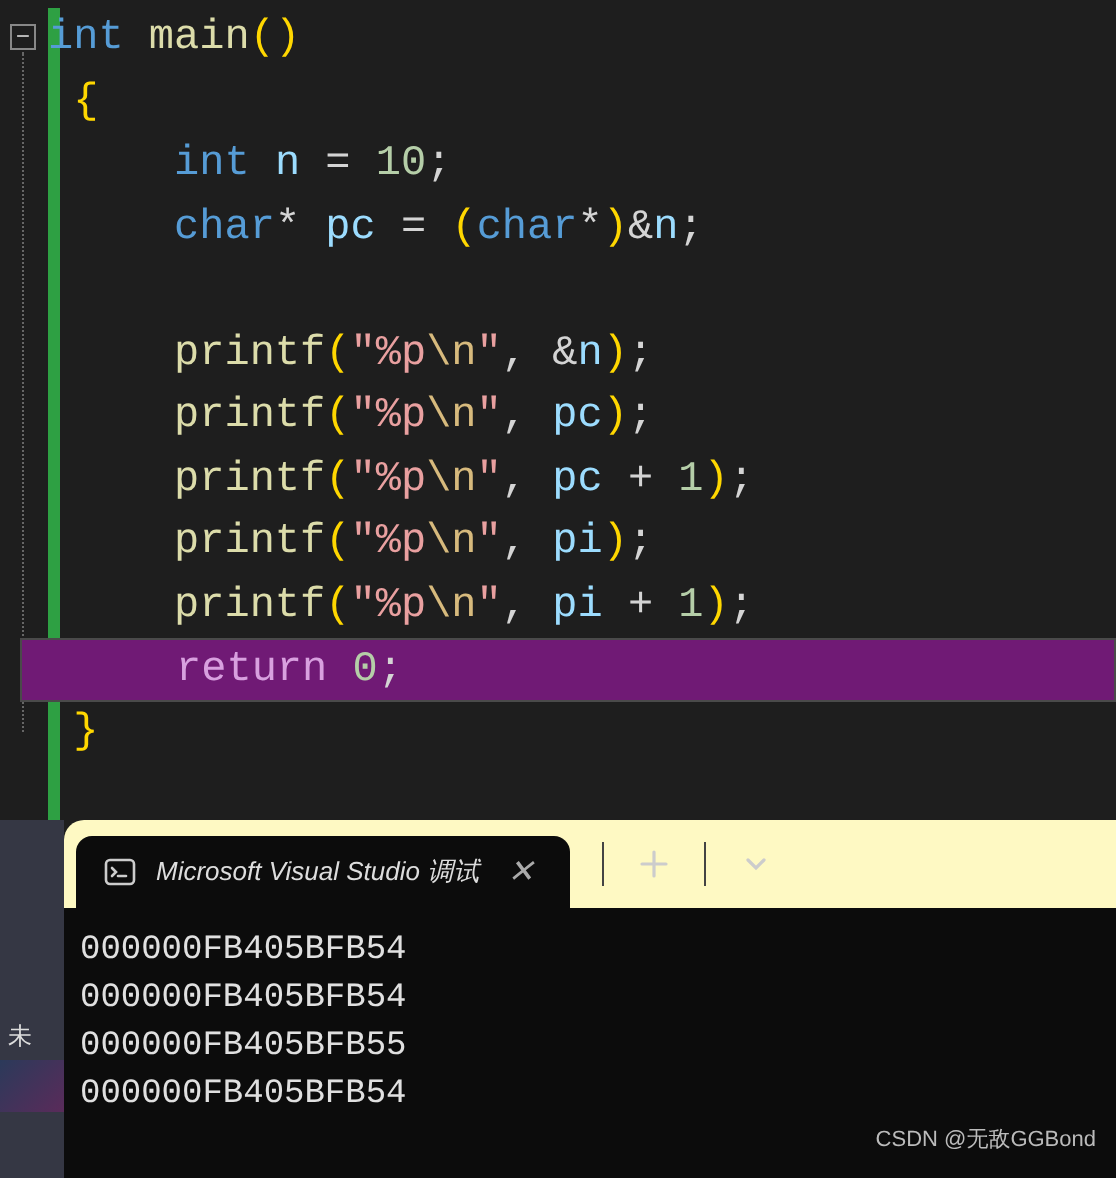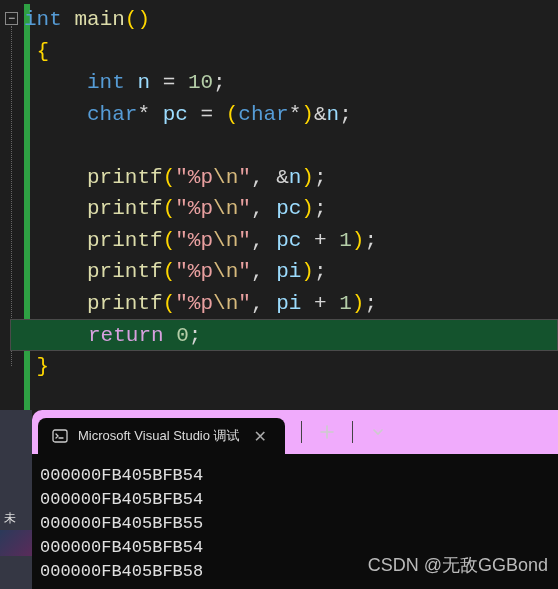--- a/index.html
+++ b/index.html
@@ -63,21 +63,21 @@
   .code-lines {
     padding-left: 0;
   }
   .line {
     height: 31.5px;
     line-height: 31.5px;
     white-space: pre;
     position: relative;
   }
   .line.hl {
-    background: #14532d;
+    background: #701a75;
     border: 1px solid #4a4a4a;
     margin-left: -14px;
     padding-left: 14px;
   }
   .kw-blue { color: #569cd6; }
   .fn-name { color: #dcdcaa; }
   .paren-y { color: #ffd700; }
   .brace-y { color: #ffd700; }
   .var { color: #9cdcfe; }
   .op { color: #d4d4d4; }
@@ -93,23 +93,24 @@
     right: 0;
     top: 410px;
     bottom: 0;
     background: #0c0c0c;
     border-top-left-radius: 10px;
   }
   .term-tabbar {
     height: 44px;
     display: flex;
     align-items: center;
-    background: #f0abfc;
+    background: #fef9c3;
     border-top-left-radius: 10px;
     padding: 0 6px;
+    font-style: italic;
   }
   .term-tab {
     display: flex;
     align-items: center;
     gap: 10px;
     background: #0c0c0c;
     height: 36px;
     padding: 0 14px;
     margin-top: 8px;
     border-top-left-radius: 8px;
@@ -187,21 +188,21 @@
     width: 32px;
     height: 26px;
     background: linear-gradient(135deg, #2b3a5a, #5a2b5a);
   }
 
   .watermark {
     position: absolute;
     right: 10px;
     bottom: 12px;
     font-family: "Microsoft YaHei", sans-serif;
-    font-size: 18px;
+    font-size: 11px;
     color: #bbb;
     text-align: right;
   }
 </style>
 </head>
 <body>
 
 <div class="editor">
   <div class="gutter">
     <div class="fold-box">
@@ -274,17 +275,16 @@
             <path d="M2 4 L6 8 L10 4" stroke="#ccc" stroke-width="1.6" fill="none" stroke-linecap="round"></path>
           </svg>
       </div>
     </div>
   </div>
   <div class="term-body">
     <div class="out-line">000000FB405BFB54</div>
     <div class="out-line">000000FB405BFB54</div>
     <div class="out-line">000000FB405BFB55</div>
     <div class="out-line">000000FB405BFB54</div>
-    <div class="out-line">000000FB405BFB58</div>
   </div>
 </div>
 
 <div class="watermark">CSDN @无敌GGBond</div>
 
 </body></html>

